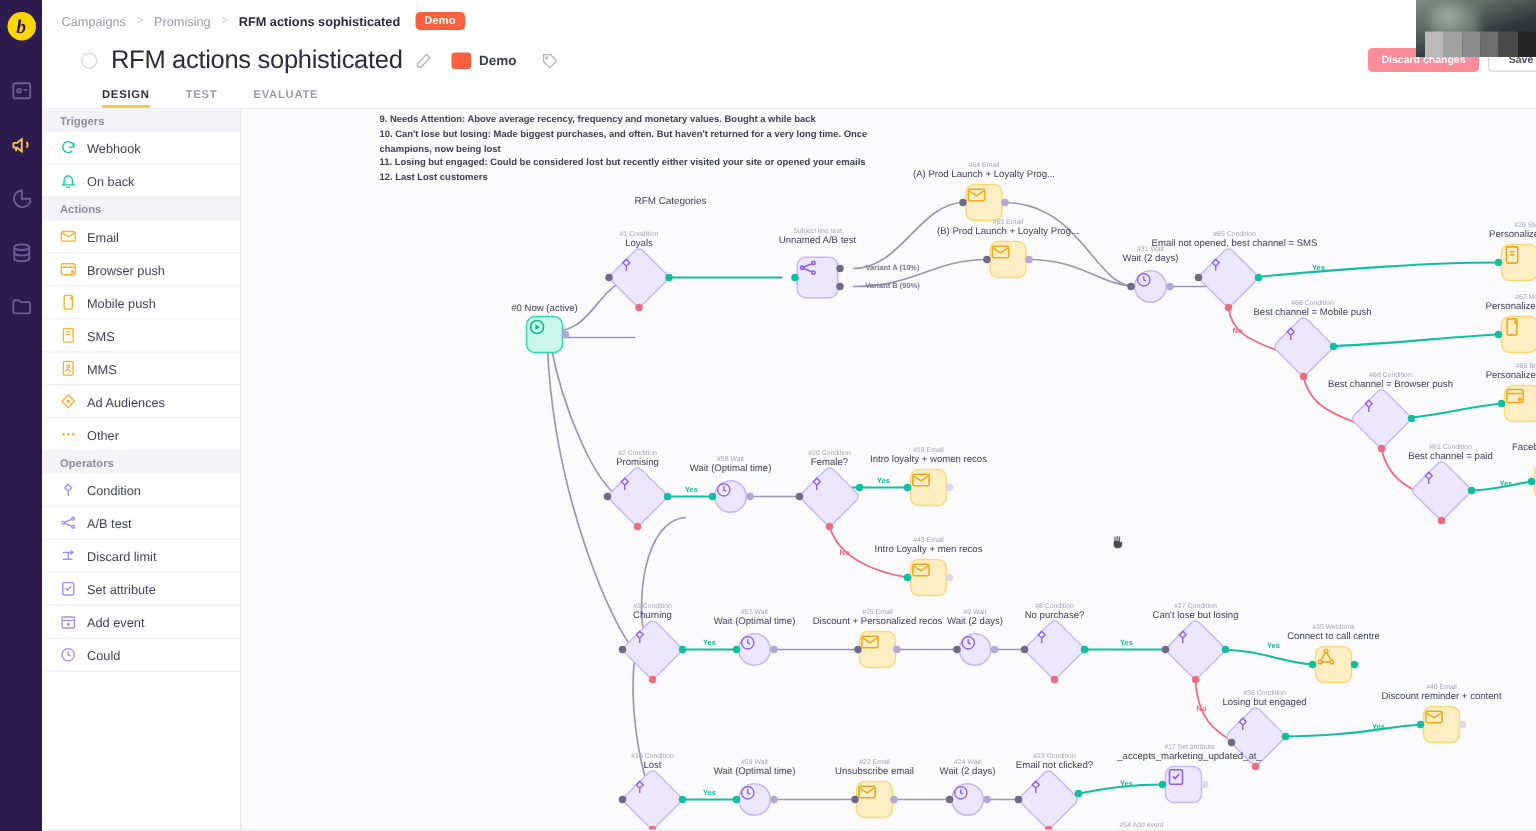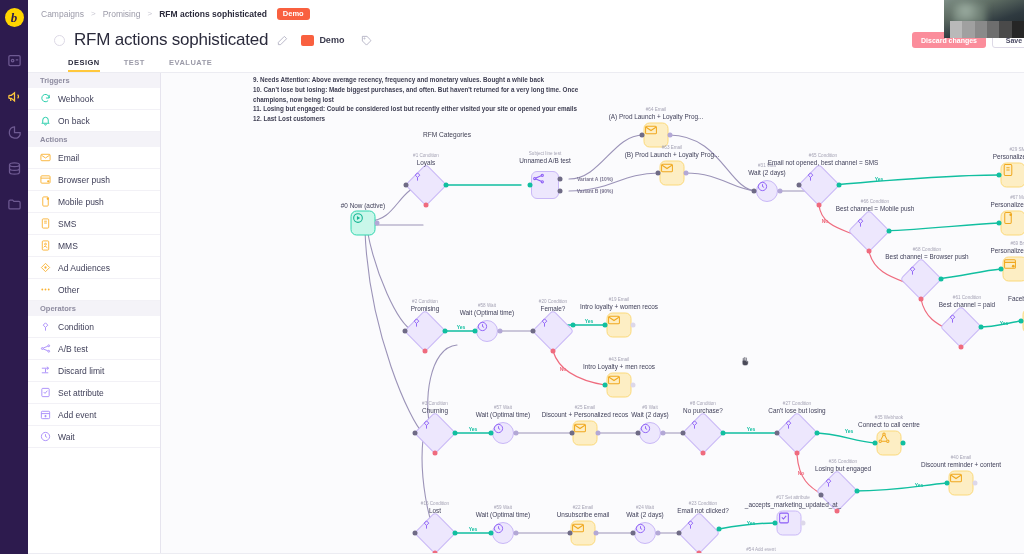--- a/index.html
+++ b/index.html
@@ -429,21 +429,21 @@
             </span>
           <span>Add event</span>
         </div>
         <div class="pal-item">
           <span class="ic ic-purple">
               <svg viewBox="0 0 24 24" fill="none" stroke="currentColor" stroke-width="2">
                 <circle cx="12" cy="12" r="9"></circle>
                 <path d="M12 7v5l3.5 2"></path>
               </svg>
             </span>
-          <span>Wait</span>
+          <span>Could</span>
         </div>
       </div>
 
       <div class="canvas">
 
         <div class="canvas-notes" style="white-space: pre-line;">9. Needs Attention: Above average recency, frequency and monetary values. Bought a while back
 10. Can't lose but losing: Made biggest purchases, and often. But haven't returned for a very long time. Once champions, now being lost
 11. Losing but engaged: Could be considered lost but recently either visited your site or opened your emails
 12. Last Lost customers</div>
 

